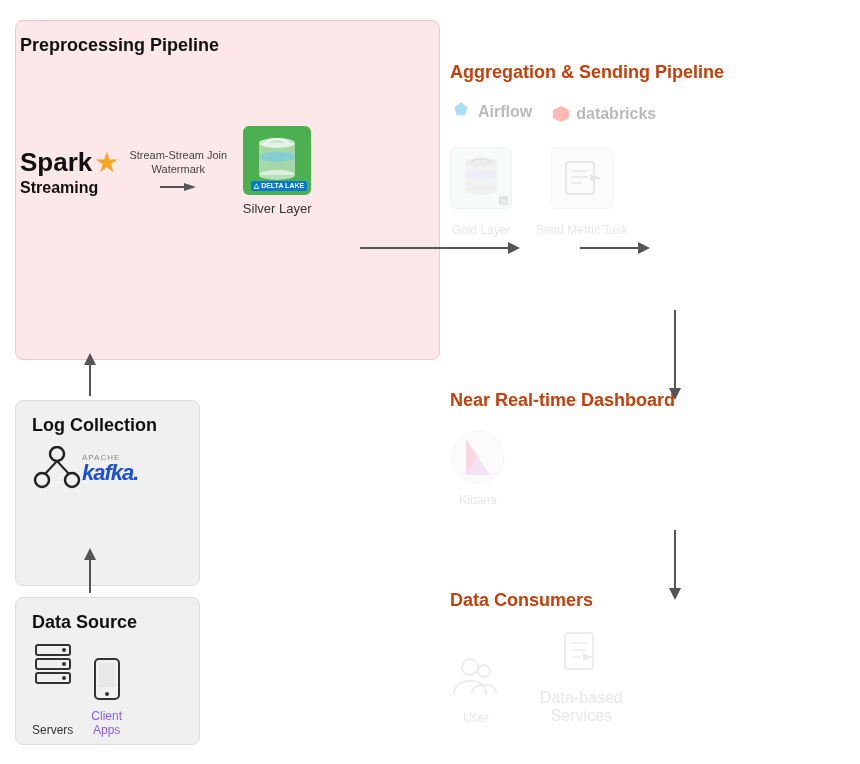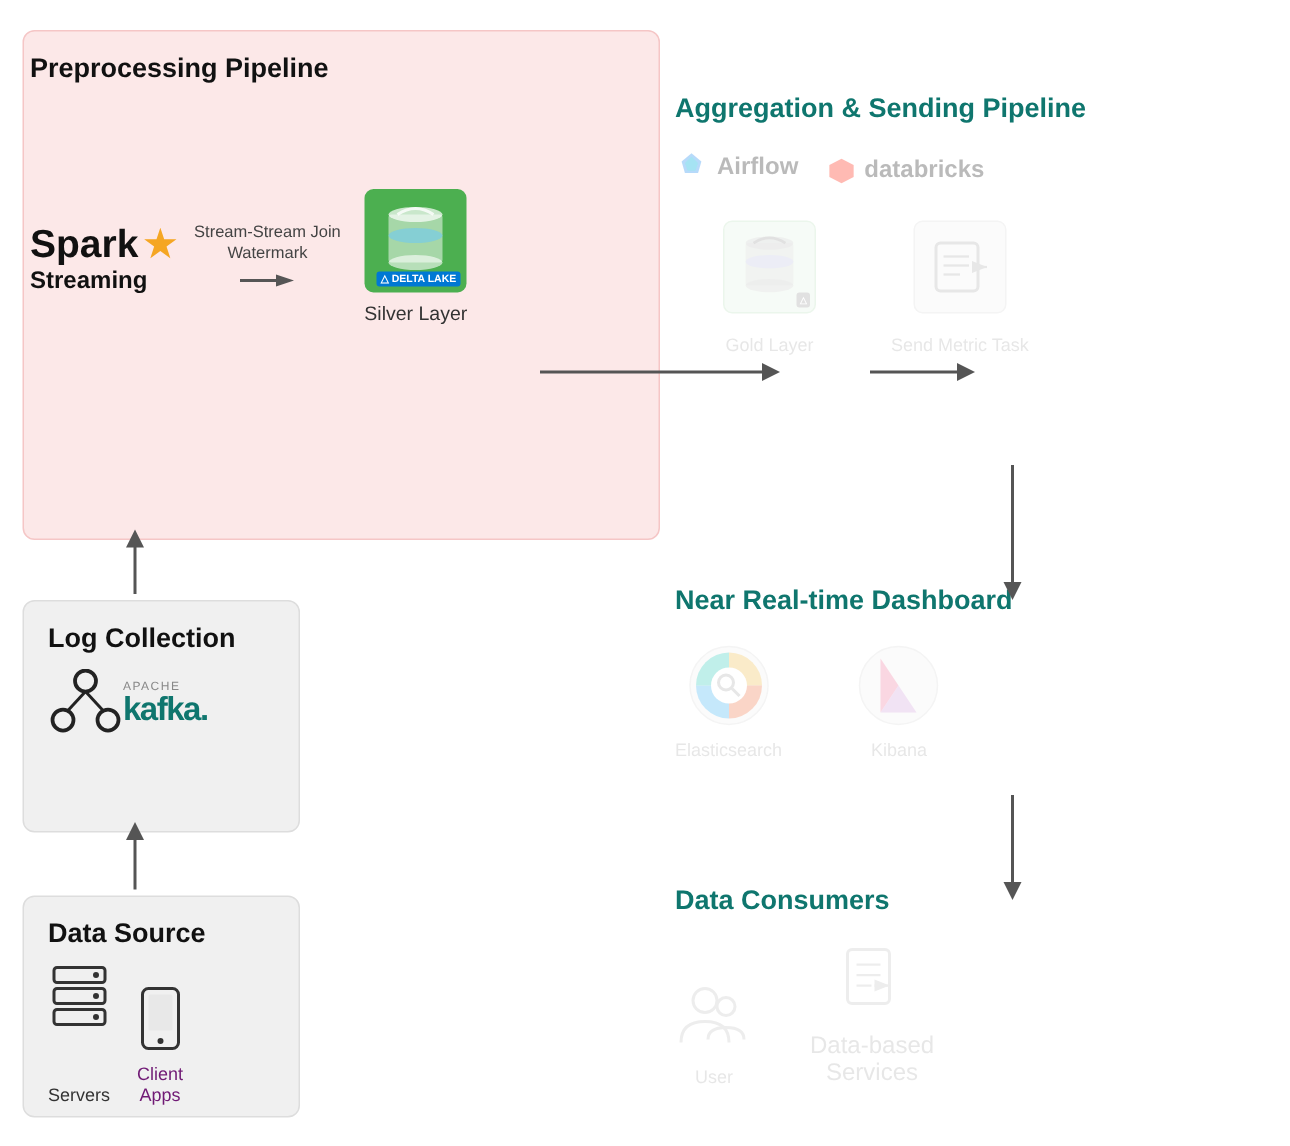--- a/index.html
+++ b/index.html
@@ -30,21 +30,21 @@
       border: 1.5px solid #f5c6c6;
       border-radius: 8px;
       padding: 14px 4px;
     }
 
     .log-collection-box {
       position: absolute;
       top: 400px;
       left: 15px;
       width: 185px;
-      height: 155px;
+      height: 186px;
       background: #f0f0f0;
       border: 1.5px solid #ddd;
       border-radius: 8px;
       padding: 14px 16px;
     }
 
     .data-source-box {
       position: absolute;
       top: 597px;
       left: 15px;
@@ -74,21 +74,21 @@
     .data-consumers-section {
       position: absolute;
       top: 590px;
       left: 450px;
       width: 395px;
     }
 
     .section-title {
       font-size: 18px;
       font-weight: 600;
-      color: #0f766e;
+      color: #c2410c;
       margin-bottom: 18px;
     }
 
     .box-title {
       font-size: 18px;
       font-weight: 700;
       color: #111;
       margin-bottom: 10px;
     }
 
@@ -164,23 +164,22 @@
       align-items: center;
       gap: 6px;
       font-size: 16px;
       font-weight: 600;
       color: #555;
     }
 
     .aggregation-icons {
       display: flex;
       align-items: flex-start;
-      gap: 50px;
+      gap: 24px;
       opacity: 0.35;
-      margin-left: 32px;
     }
 
     .near-realtime-icons {
       display: flex;
       align-items: flex-start;
       gap: 50px;
       opacity: 0.35;
     }
 
     .data-consumers-icons {
@@ -259,21 +258,21 @@
 
       <svg width="50" height="44" viewBox="0 0 50 44">
         <circle cx="25" cy="8" r="7" fill="none" stroke="#222" stroke-width="2.5"></circle>
         <circle cx="10" cy="34" r="7" fill="none" stroke="#222" stroke-width="2.5"></circle>
         <circle cx="40" cy="34" r="7" fill="none" stroke="#222" stroke-width="2.5"></circle>
         <line x1="25" y1="15" x2="13" y2="28" stroke="#222" stroke-width="2"></line>
         <line x1="25" y1="15" x2="37" y2="28" stroke="#222" stroke-width="2"></line>
       </svg>
       <div style="display:flex; flex-direction:column;">
         <span style="font-size:8px; color:#888; font-weight:400; letter-spacing:1px;">APACHE</span>
-        <span style="font-size:22px; font-weight:800; color:#0f766e; letter-spacing:-1px; line-height:1;">kafka.</span>
+        <span style="font-size:22px; font-weight:800; color:#1d4ed8; letter-spacing:-1px; line-height:1;font-style:italic;">kafka.</span>
       </div>
     </div>
   </div>
 
   <div class="data-source-box">
     <div class="box-title">Data Source</div>
     <div style="display:flex; align-items:flex-end; gap:18px; margin-top:8px;">
 
       <div class="icon-item">
         <svg width="38" height="44" viewBox="0 0 38 44">
@@ -286,21 +285,21 @@
         </svg>
         <span style="font-size:12px; color:#333; text-align:center;margin-top:28px;">Servers</span>
       </div>
 
       <div class="icon-item">
         <svg width="28" height="44" viewBox="0 0 28 44">
           <rect x="2" y="2" width="24" height="40" rx="4" fill="none" stroke="#333" stroke-width="2"></rect>
           <circle cx="14" cy="37" r="2" fill="#333"></circle>
           <rect x="6" y="6" width="16" height="24" rx="1" fill="#e8e8e8"></rect>
         </svg>
-        <span style="font-size:12px; color:#701a75; text-align:center;">Client<br>Apps</span>
+        <span style="font-size:12px; color:#8b5cf6; text-align:center;">Client<br>Apps</span>
       </div>
     </div>
   </div>
 
   <div class="aggregation-section">
     <div class="section-title">Aggregation &amp; Sending Pipeline</div>
 
     <div class="aggregation-logos">
 
       <div class="airflow-logo">
@@ -349,35 +348,20 @@
         </div>
         <span style="font-size:12px; color:#bbb; text-align:center; margin-top:6px;">Send Metric Task</span>
       </div>
     </div>
   </div>
 
   <div class="near-realtime-section">
     <div class="section-title">Near Real-time Dashboard</div>
     <div class="near-realtime-icons">
 
-      <div class="icon-item">
-        <svg width="56" height="56" viewBox="0 0 56 56">
-          <circle cx="28" cy="28" r="26" fill="#f5f5f5" stroke="#e0e0e0" stroke-width="1"></circle>
-
-          <path d="M28 28 L28 6 A22 22 0 0 1 50 28 Z" fill="#f0b429" opacity="0.7"></path>
-          <path d="M28 28 L50 28 A22 22 0 0 1 28 50 Z" fill="#f05d23" opacity="0.7"></path>
-          <path d="M28 28 L28 50 A22 22 0 0 1 6 28 Z" fill="#1ba9f5" opacity="0.7"></path>
-          <path d="M28 28 L6 28 A22 22 0 0 1 28 6 Z" fill="#07c4b1" opacity="0.7"></path>
-          <circle cx="28" cy="28" r="12" fill="white"></circle>
-
-          <circle cx="26" cy="26" r="5" fill="none" stroke="#bbb" stroke-width="2"></circle>
-          <line x1="30" y1="30" x2="35" y2="35" stroke="#bbb" stroke-width="2"></line>
-        </svg>
-        <span style="font-size:12px; color:#bbb; text-align:center;">Elasticsearch</span>
-      </div>
 
       <div class="icon-item">
         <svg width="56" height="56" viewBox="0 0 56 56">
           <circle cx="28" cy="28" r="26" fill="#f5f5f5" stroke="#e0e0e0" stroke-width="1"></circle>
 
           <path d="M16 10 L16 46 L28 28 L16 10" fill="#f06292" opacity="0.7"></path>
           <path d="M28 28 L40 46 L16 46 Z" fill="#ce93d8" opacity="0.7"></path>
         </svg>
         <span style="font-size:12px; color:#bbb; text-align:center;">Kibana</span>
       </div>

